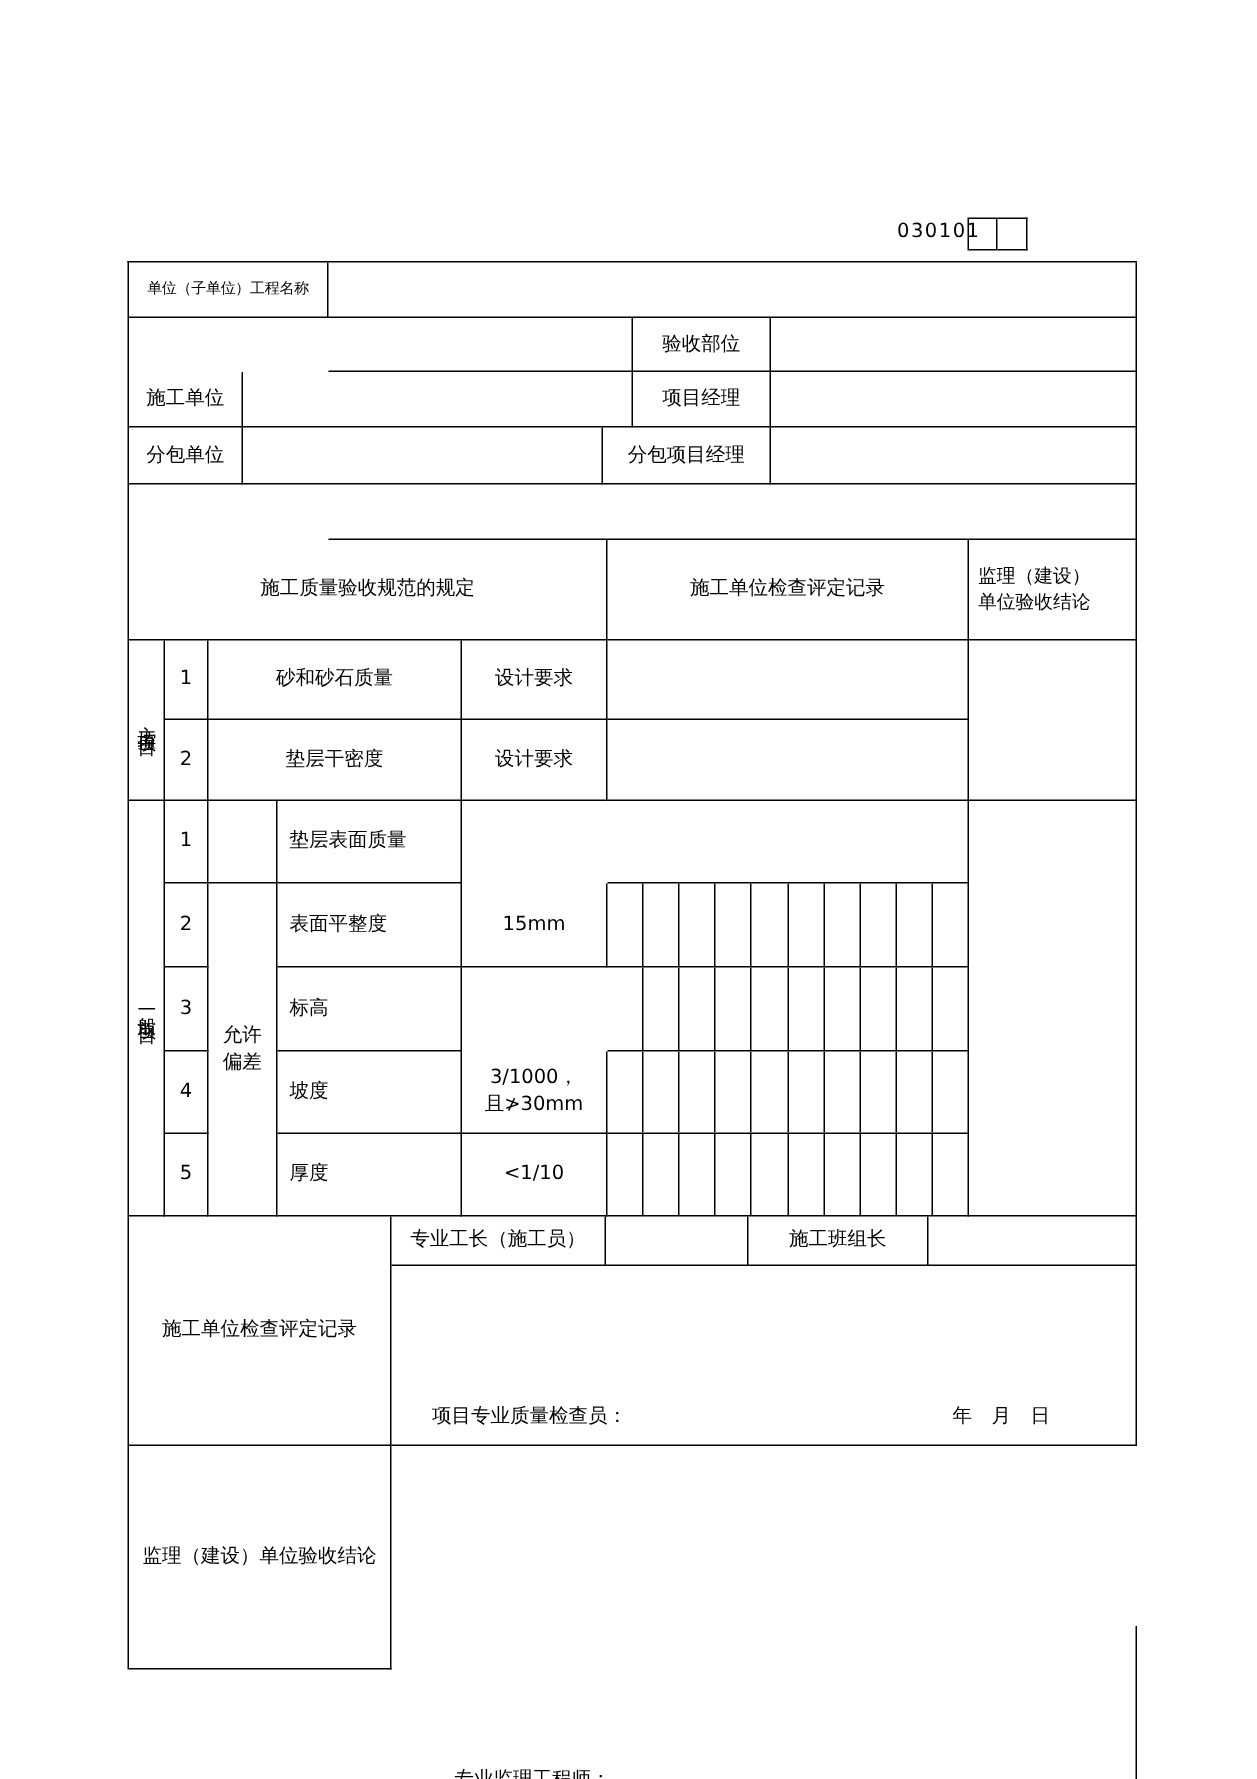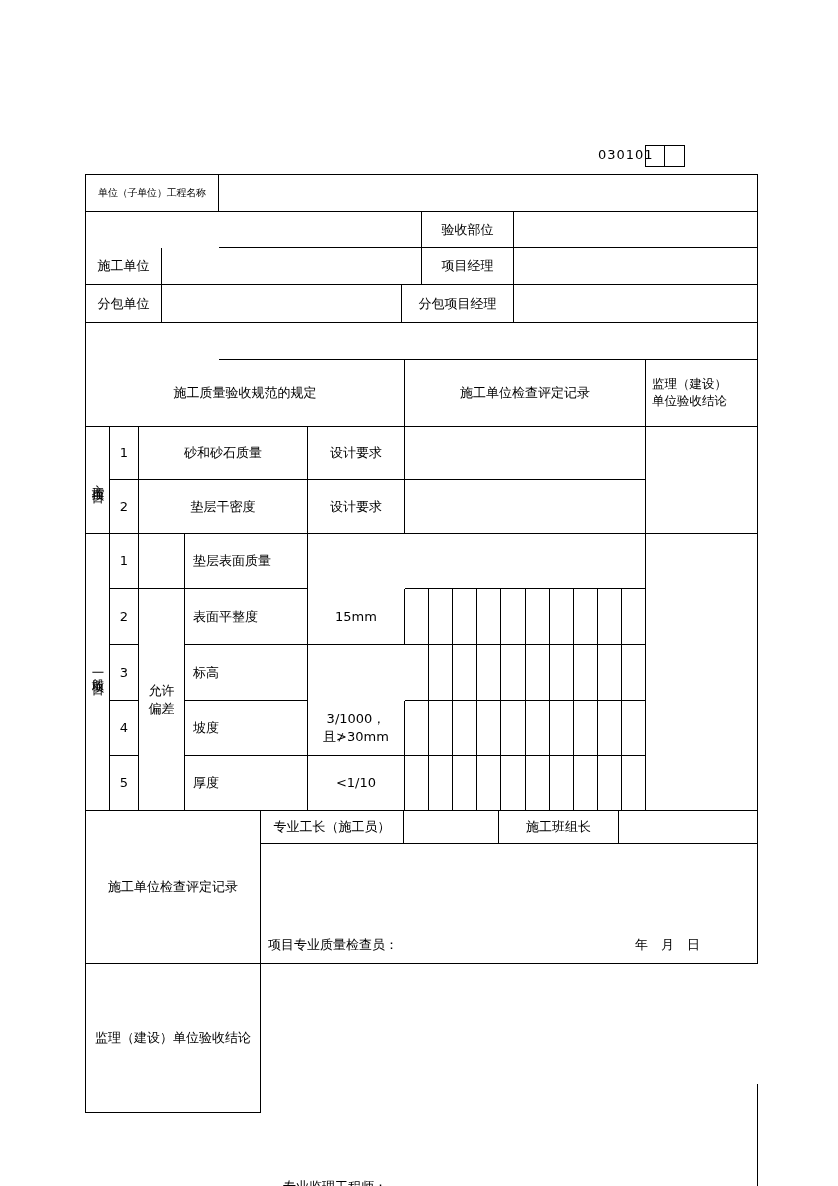--- a/index.html
+++ b/index.html
@@ -17,21 +17,21 @@
      display:flex;align-items:center;justify-content:center;font-size:13px;line-height:1.35;
      text-align:center;}
   .left{justify-content:flex-start;text-align:left;padding-left:8px;}
   .sm{font-size:10px;letter-spacing:-0.2px;}
   .pre{white-space:pre-line;}
   .vert span{writing-mode:vertical-lr;text-orientation:upright;letter-spacing:3px;font-size:12.5px;}
   .grid{padding:0;}
   .grid > div{flex:1;border-right:1px solid #000;height:100%;}
   .grid > div:last-child{border-right:none;}
   .sig{position:relative;}
-  .sig span{position:absolute;font-size:13px;}
+  .sig span{position:absolute;font-size:13px;margin-left:20px;}
 </style>
 </head>
 <body>
 
 <div class="page">
 
   <div class="code-text">030101</div>
   <div class="code-boxes">
     <div class="code-box"></div>
     <div class="code-box"></div>

